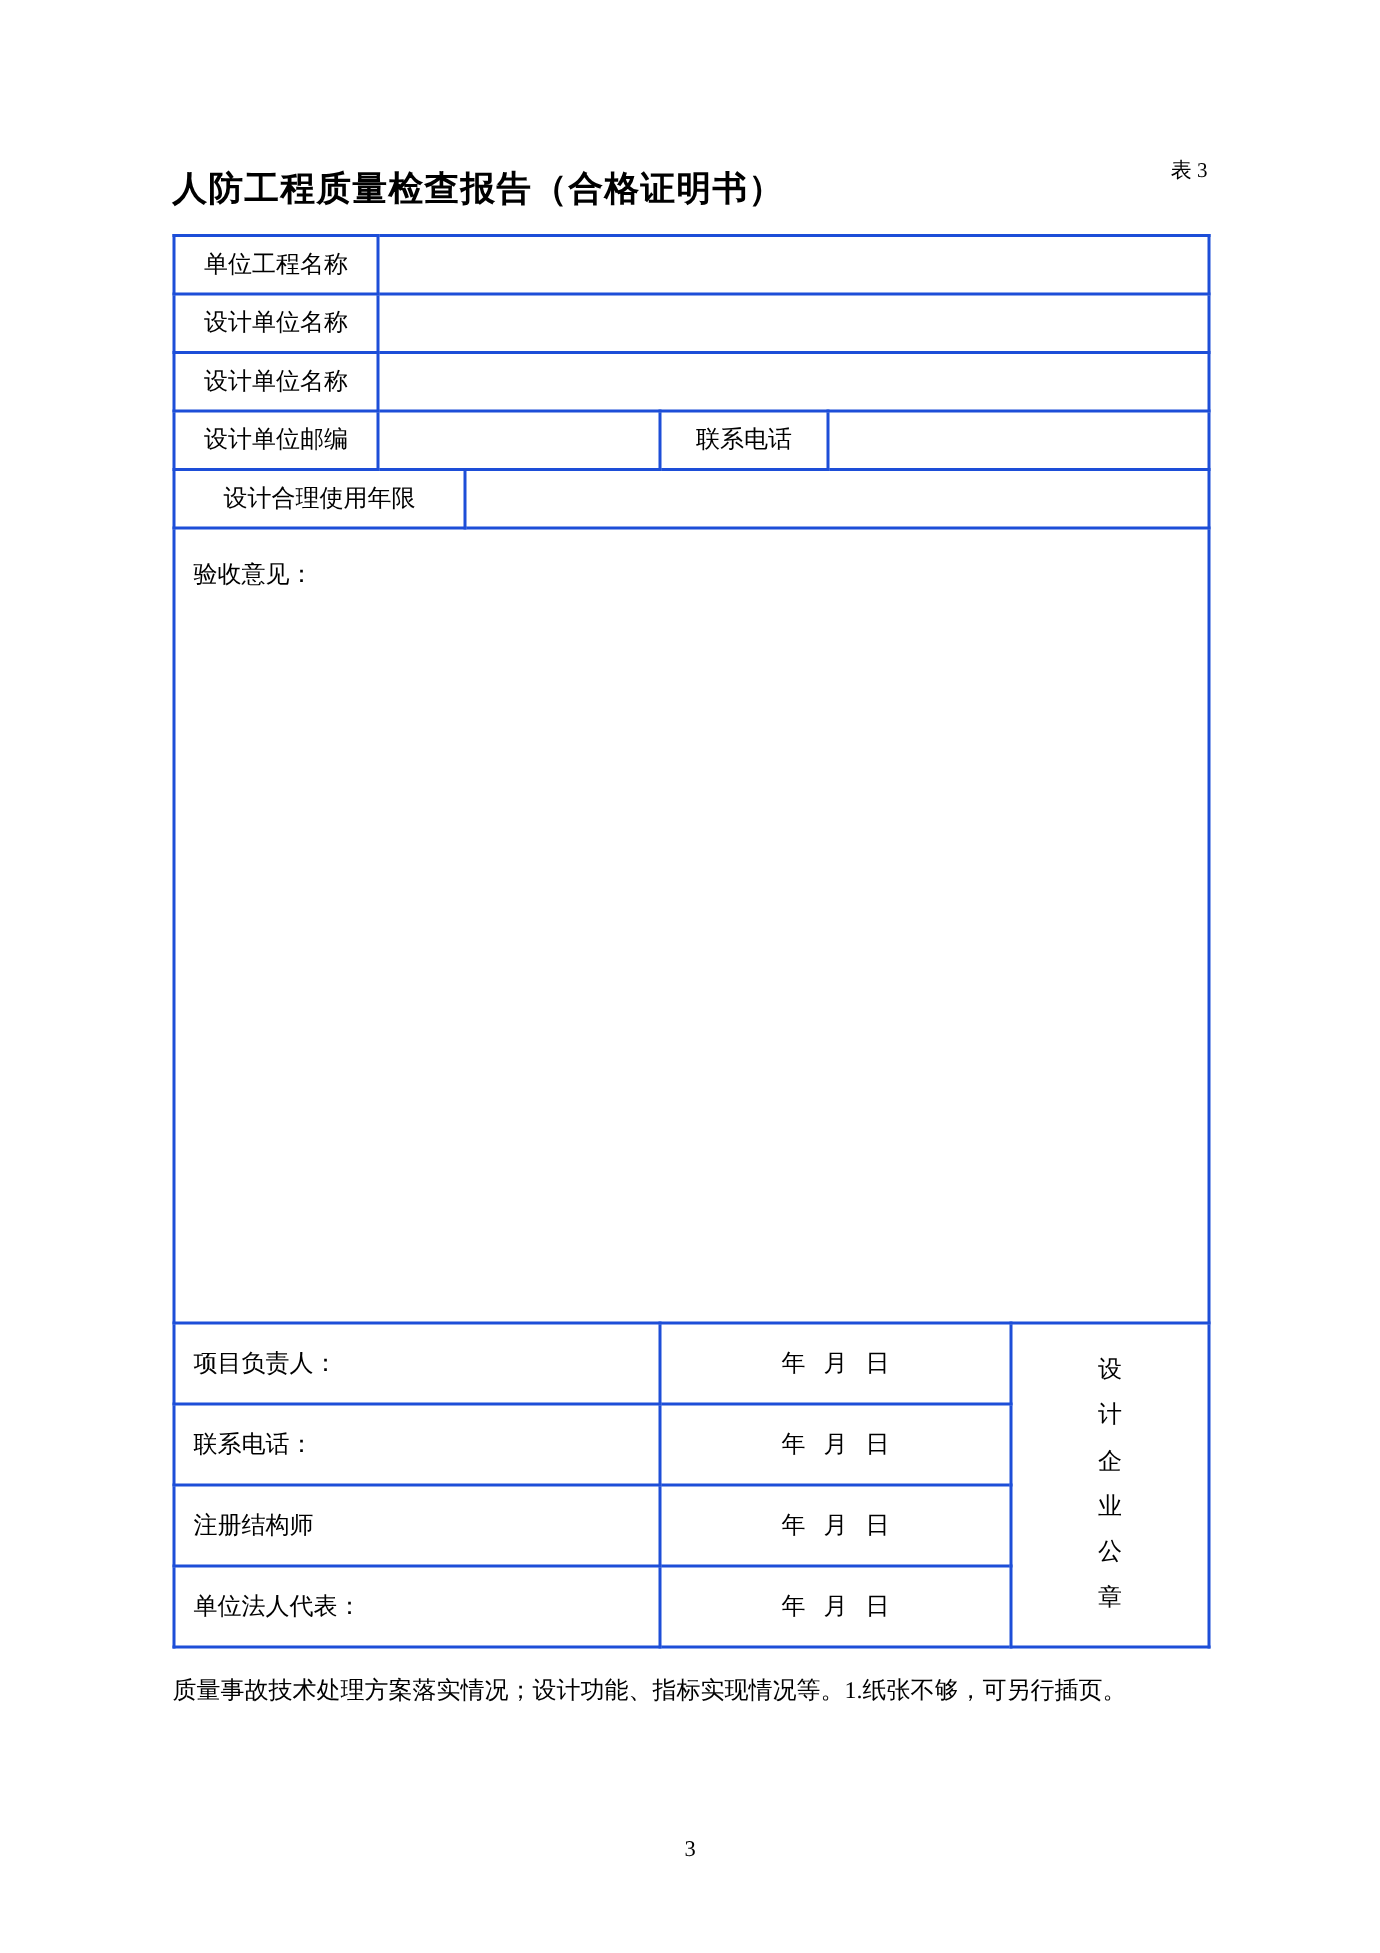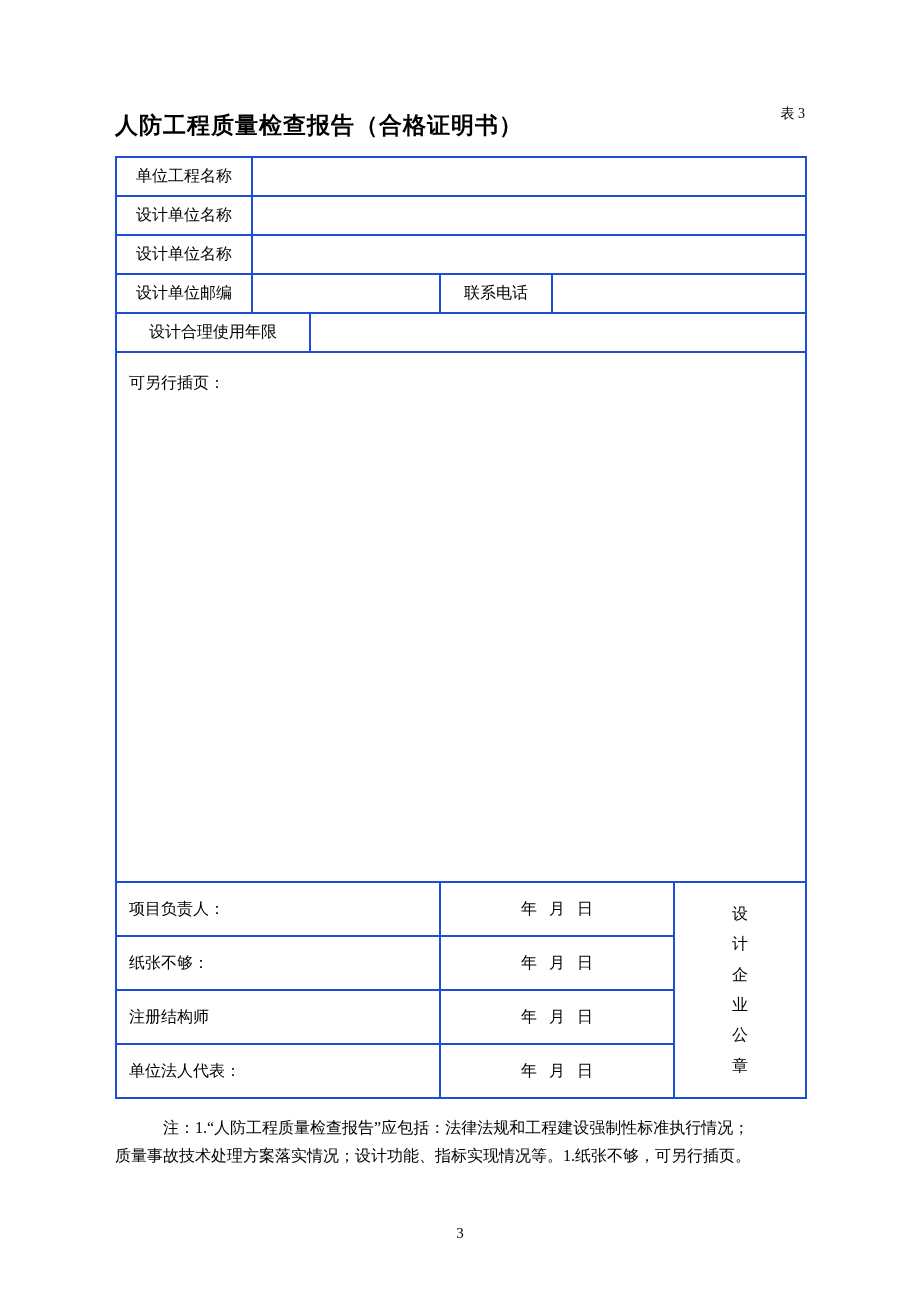--- a/index.html
+++ b/index.html
@@ -136,59 +136,58 @@
       <td colspan="2"></td>
       <td class="label-cell">联系电话</td>
       <td colspan="2"></td>
     </tr>
     <tr>
       <td class="label-cell" colspan="2">设计合理使用年限</td>
       <td colspan="4"></td>
     </tr>
     <tr>
       <td class="opinion-cell" colspan="6">
-        <span>可另行插页：</span>
+        <span>验收意见：</span>
       </td>
     </tr>
     <tr class="sig-row">
       <td class="sig-label" colspan="3">项目负责人：</td>
       <td class="date-cell" colspan="2">
         <span>年</span><span>月</span><span>日</span>
       </td>
       <td class="stamp-cell" rowspan="4">
         <div class="stamp-vertical">
           <span>设</span>
           <span>计</span>
           <span>企</span>
           <span>业</span>
           <span>公</span>
           <span>章</span>
         </div>
       </td>
     </tr>
     <tr class="sig-row">
-      <td class="sig-label" colspan="3">纸张不够：</td>
+      <td class="sig-label" colspan="3">联系电话：</td>
       <td class="date-cell" colspan="2">
         <span>年</span><span>月</span><span>日</span>
       </td>
     </tr>
     <tr class="sig-row">
       <td class="sig-label" colspan="3">注册结构师</td>
       <td class="date-cell" colspan="2">
         <span>年</span><span>月</span><span>日</span>
       </td>
     </tr>
     <tr class="sig-row">
       <td class="sig-label" colspan="3">单位法人代表：</td>
       <td class="date-cell" colspan="2">
         <span>年</span><span>月</span><span>日</span>
       </td>
     </tr>
   </tbody>
     </table>
 
   <div class="note">
-    <div class="note-first">注：1.“人防工程质量检查报告”应包括：法律法规和工程建设强制性标准执行情况；</div>
     <div>质量事故技术处理方案落实情况；设计功能、指标实现情况等。1.纸张不够，可另行插页。</div>
   </div>
 </div>
 
 <div class="page-num">3</div>
 
 </body></html>

